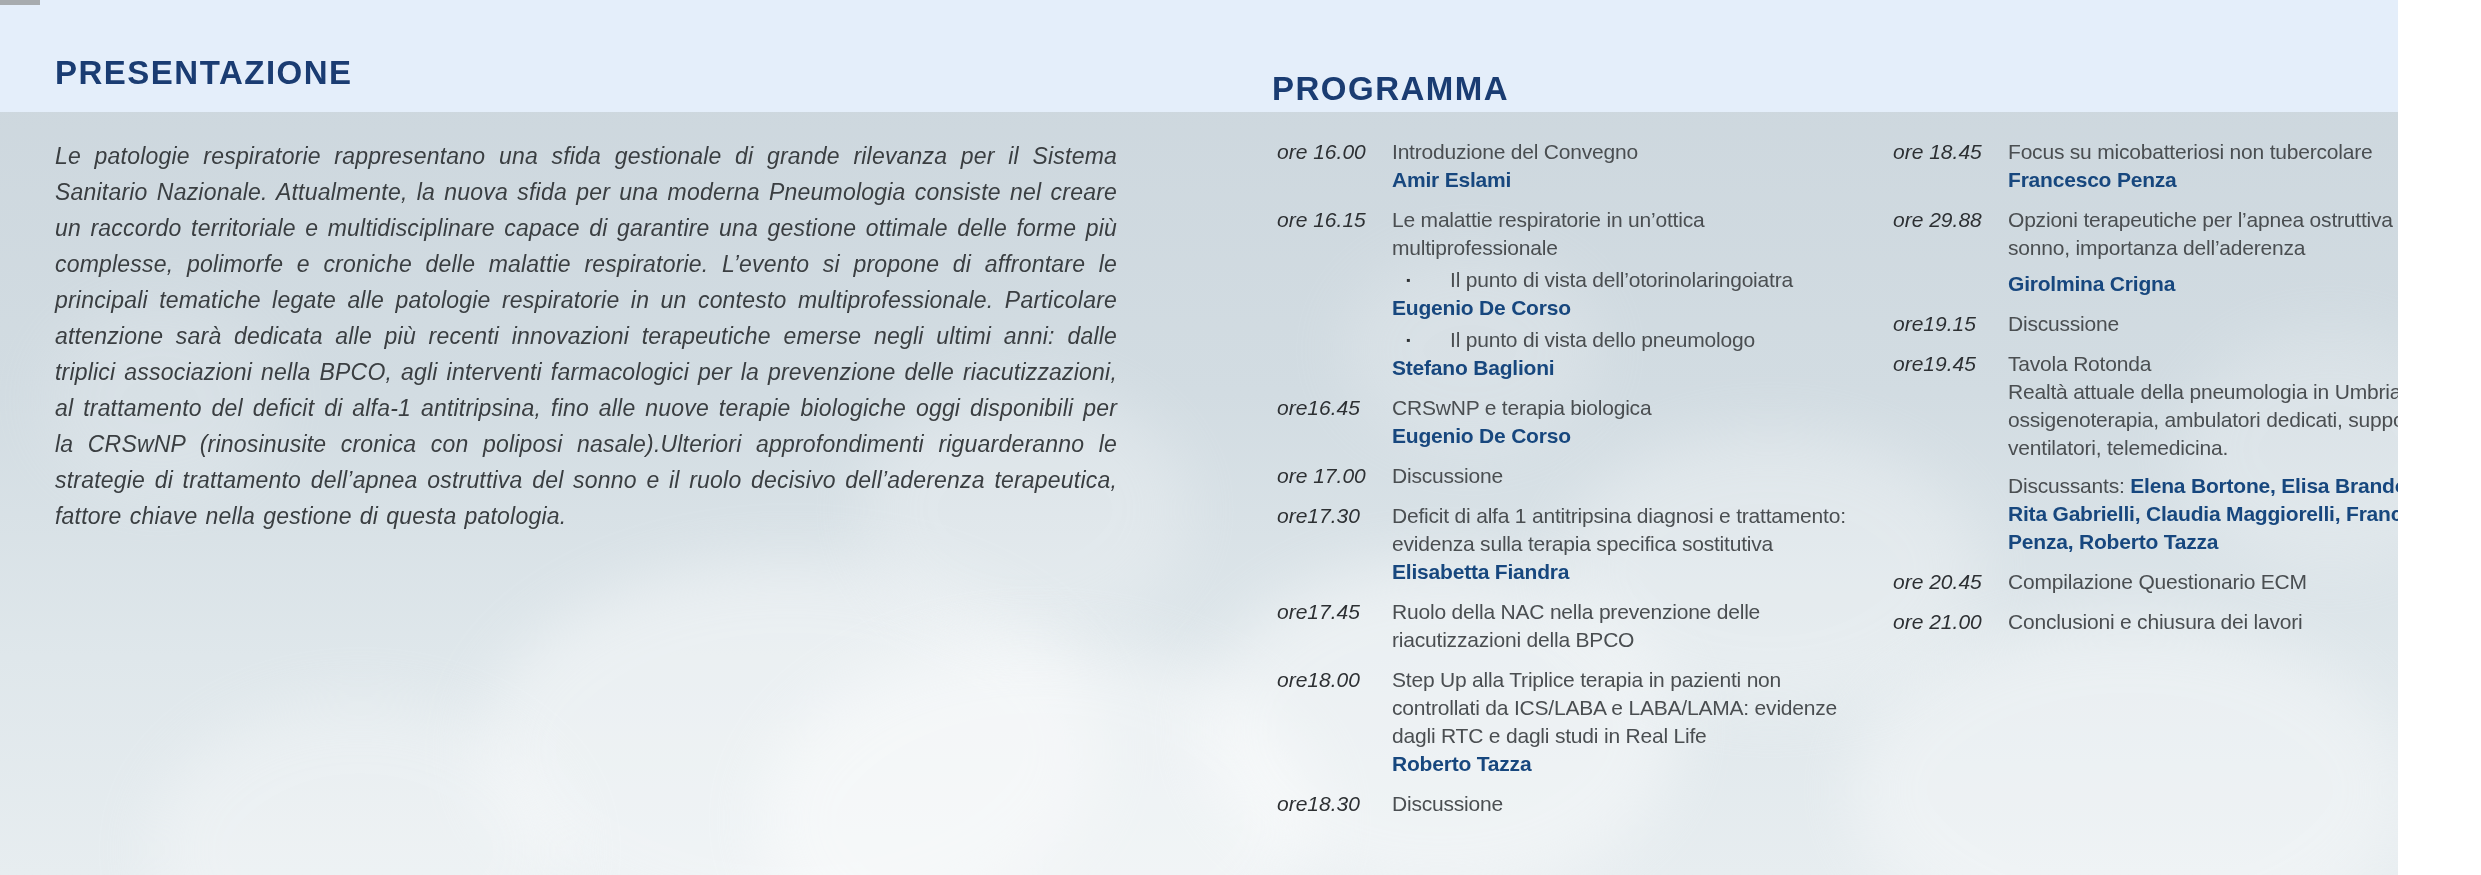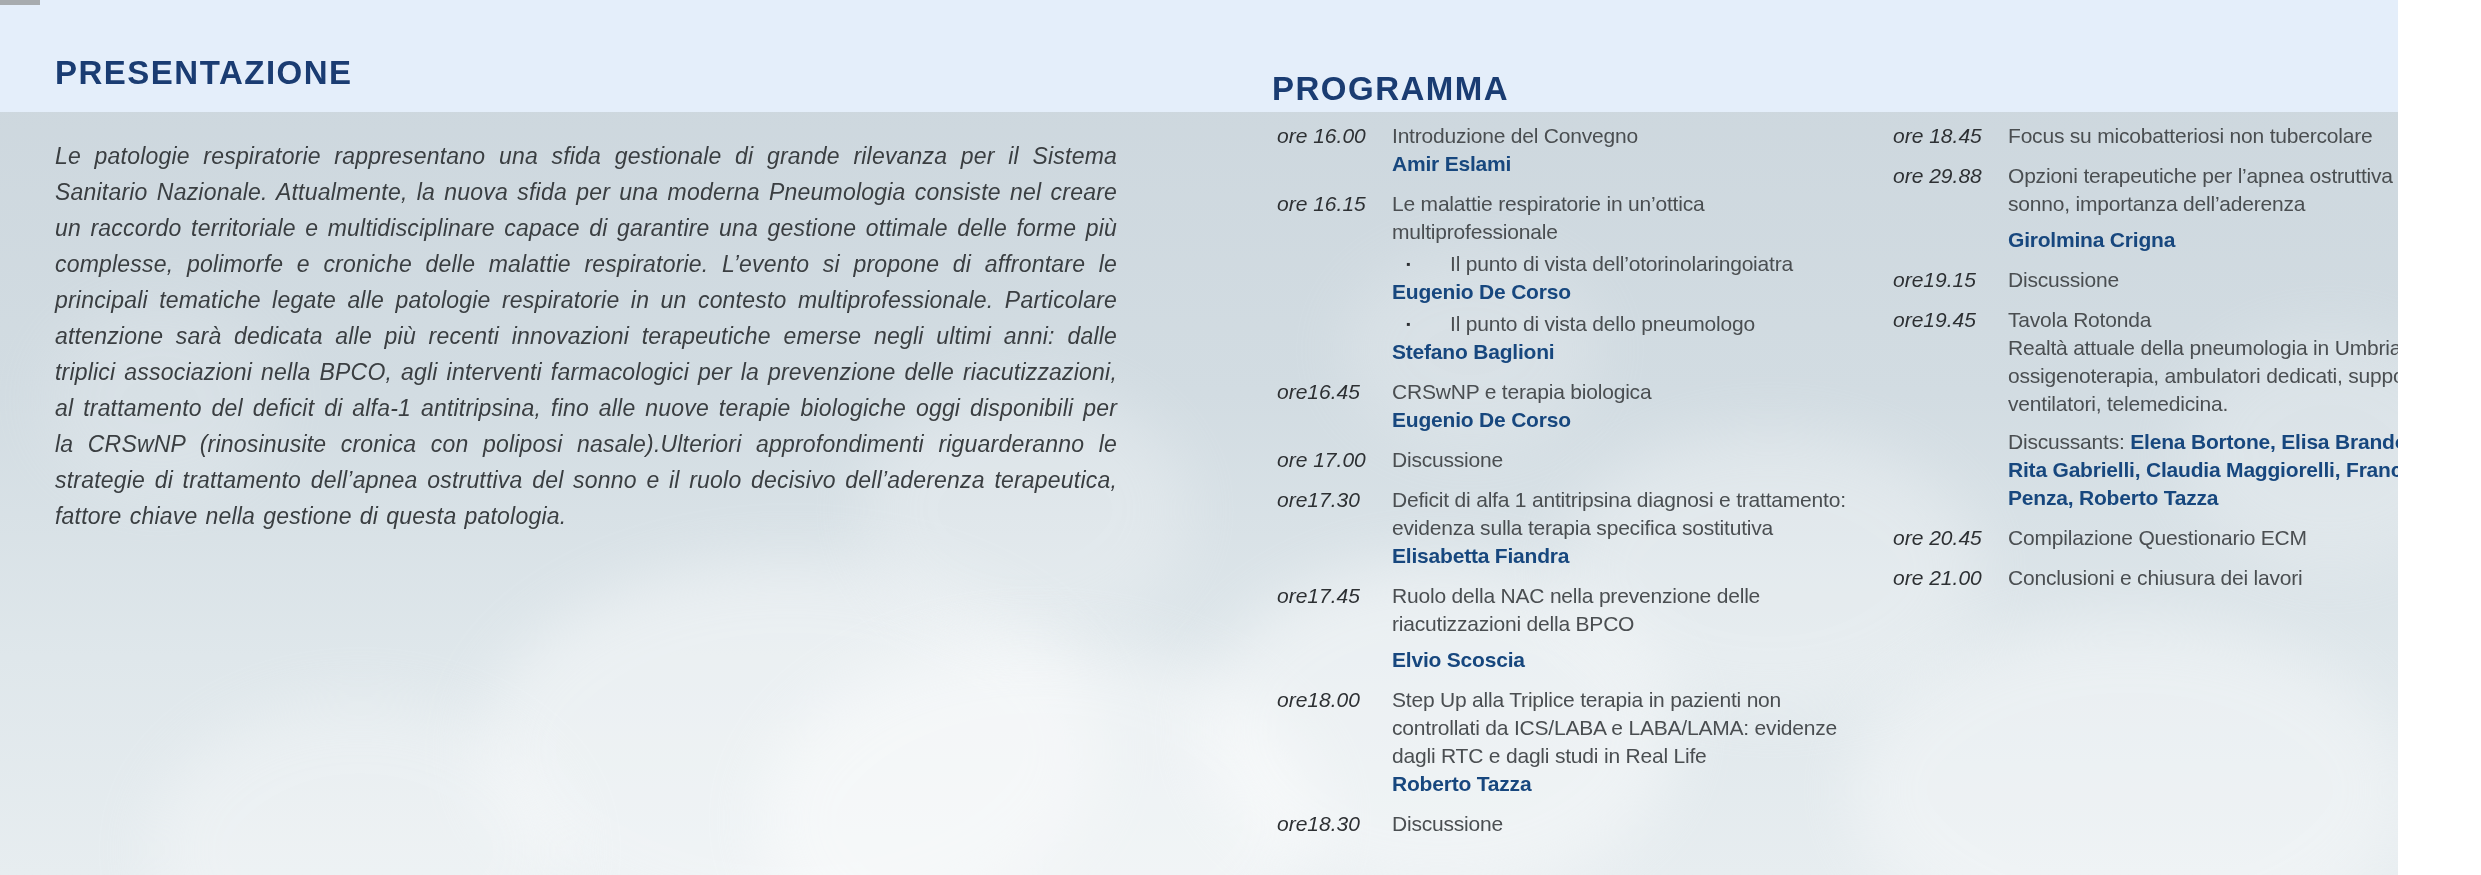--- a/index.html
+++ b/index.html
@@ -21,21 +21,21 @@
     position:absolute;z-index:3;margin:0;color:var(--navy);
     font-size:33px;font-weight:600;letter-spacing:1.5px;line-height:1;
   }
   .presentation-title{left:55px;top:56px;}
   .program-title{left:1272px;top:56px;margin-top:16px;}
   .presentation-body{
     position:absolute;z-index:3;left:55px;top:138px;width:1062px;margin:0;
     font-style:italic;font-size:23px;line-height:36px;color:var(--paragraph-gray);
     text-align:justify;letter-spacing:0.2px;word-spacing:1.5px;
   }
-  .program-col{position:absolute;z-index:3;top:122px;font-size:21px;line-height:28px;color:var(--text-gray);}
+  .program-col{position:absolute;z-index:3;top:138px;font-size:21px;line-height:28px;color:var(--text-gray);}
   .col1{left:1277px;width:585px;}
   .col2{left:1893px;width:580px;}
   .prow{display:flex;margin-bottom:12px;}
   .ptime{flex:0 0 100px;margin-right:15px;font-style:italic;color:var(--time-color);white-space:nowrap;}
   .pcontent{flex:1;min-width:0;letter-spacing:-0.2px;}
   .bline{margin-top:4px;display:flex;}
   .bullet{flex:0 0 44px;padding-left:14px;font-size:12px;line-height:28px;color:var(--time-color);}
   .btext{flex:1;}
   .pspeaker{font-weight:700;color:var(--speaker-blue);}
   .pspeaker.gap{margin-top:8px;}
@@ -108,21 +108,20 @@
         <div class="ptime">ore17.30</div>
         <div class="pcontent">
           <div class="ptitle">Deficit di alfa 1 antitripsina diagnosi e trattamento: evidenza sulla terapia specifica sostitutiva</div>
           <div class="pspeaker">Elisabetta Fiandra</div>
         </div>
       </div>
       <div class="prow">
         <div class="ptime">ore17.45</div>
         <div class="pcontent">
           <div class="ptitle">Ruolo della NAC nella prevenzione delle riacutizzazioni della BPCO</div>
-          <div class="pspeaker gap">Elvio Scoscia</div>
         </div>
       </div>
       <div class="prow">
         <div class="ptime">ore18.00</div>
         <div class="pcontent">
           <div class="ptitle">Step Up alla Triplice terapia in pazienti non controllati da ICS/LABA e LABA/LAMA: evidenze dagli RTC e dagli studi in Real Life</div>
           <div class="pspeaker">Roberto Tazza</div>
         </div>
       </div>
       <div class="prow">
@@ -130,20 +129,21 @@
         <div class="pcontent">
           <div class="ptitle">Discussione</div>
         </div>
       </div>
     </div>
   <div class="program-col col2" id="col2">
       <div class="prow">
         <div class="ptime">ore 18.45</div>
         <div class="pcontent">
           <div class="ptitle">Focus su micobatteriosi non tubercolare</div>
+          <div class="pspeaker">Francesco Penza</div>
         </div>
       </div>
       <div class="prow">
         <div class="ptime">ore 29.88</div>
         <div class="pcontent">
           <div class="ptitle">Opzioni terapeutiche per l’apnea ostruttiva del sonno, importanza dell’aderenza</div>
           <div class="pspeaker gap">Girolmina Crigna</div>
         </div>
       </div>
       <div class="prow">

